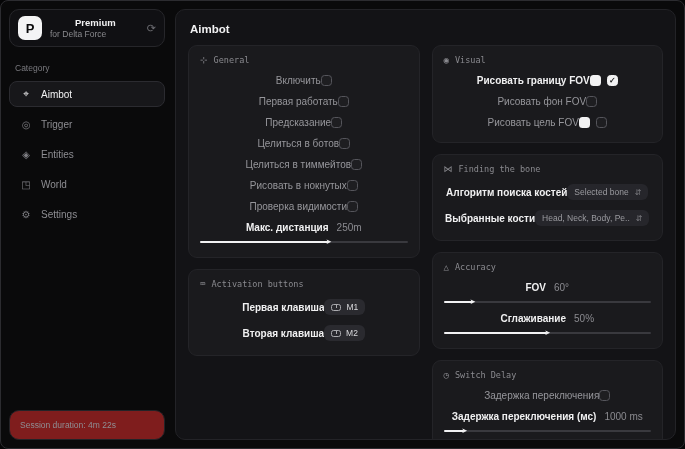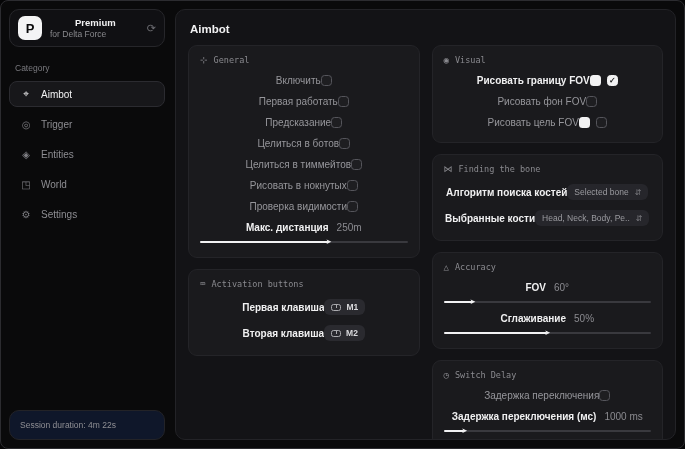--- a/index.html
+++ b/index.html
@@ -19,21 +19,21 @@
   .premium-sub { color:#8a8a8e; font-size:8.5px; }
   .refresh { color:#6f6f74; font-size:11px; cursor:pointer; }
   .cat-label { color:#7a7a7f; font-size:8.5px; margin:16px 6px 8px; }
   .nav { display:flex; flex-direction:column; gap:4px; }
   .nav-item { display:flex; align-items:center; gap:9px; height:26px; padding:0 10px;
               color:#8d8d92; font-size:10px; border-radius:8px; border:1px solid transparent; cursor:pointer; }
   .nav-item .nav-ico { font-size:10px; width:12px; text-align:center; color:#7d7d82; }
   .nav-item.active { background:#17171a; border-color:#2b2b30; color:#f1f1f2; }
   .nav-item.active .nav-ico { color:#e8e8ea; }
   .session-card { margin-top:auto; border:1px solid #232327; border-radius:10px;
-                  padding:9px 10px; color:#8f8f94; font-size:8.5px; background:#0f172a; }
+                  padding:9px 10px; color:#8f8f94; font-size:8.5px; background:#7f1d1d; }
 
   
   .main { flex:1; padding:8px 8px 8px 2px; }
   .main-card { width:100%; height:100%; background:#131316; border:1px solid #232327;
                border-radius:10px; padding:11px 12px; overflow:hidden; }
   .page-title { color:#f2f2f3; font-size:11.5px; font-weight:bold; margin:2px 2px 10px; }
   .cols { display:flex; gap:12px; }
   .col { display:flex; flex-direction:column; gap:11px; flex:1; min-width:0; }
 
   .panel { background:#1a1a1d; border:1px solid #242428; border-radius:9px; padding:9px 11px; }
@@ -52,21 +52,21 @@
               justify-content:center; flex-shrink:0; }
   .checkbox.checked { background:#f2f2f3; border-color:#f2f2f3; color:#111; font-size:8px; font-weight:bold; }
   .swatch { width:11px; height:11px; border-radius:3.5px; background:#f2f2f3; cursor:pointer; flex-shrink:0; }
 
   .slider-wrap { padding:3px 0 5px; }
   .slider-track { position:relative; height:2px; background:#39393e; border-radius:2px; }
   .slider-fill { position:relative; height:2px; background:#f2f2f3; border-radius:2px; }
   .slider-thumb { position:absolute; right:-3px; top:-4.5px; color:#f2f2f3; font-size:7px; line-height:10px; cursor:pointer; }
 
   .keybadge { display:inline-flex; align-items:center; gap:5px; background:#2a2a2f; border-radius:6px;
-              padding:3px 7px; color:#d9d9dc; font-size:8.5px; font-weight:bold; cursor:pointer; }
+              padding:3px 7px; color:#d9d9dc; font-size:8.5px; font-weight:normal; cursor:pointer; }
   .mouse-ico { width:10px; height:7px; border:1px solid #a9a9ad; border-radius:2.5px; position:relative; }
   .mouse-ico::after { content:""; position:absolute; left:4px; top:0; width:1px; height:3px; background:#a9a9ad; }
 
   .select { display:inline-flex; align-items:center; gap:6px; background:#26262b; border-radius:6px;
             padding:3px 7px; color:#9b9ba0; font-size:8.5px; max-width:118px; cursor:pointer; }
   .select .sel-val { white-space:nowrap; overflow:hidden; text-overflow:ellipsis; }
   .select .expand { color:#7d7d82; font-size:8px; flex-shrink:0; }
 </style>
 </head>
 <body>

